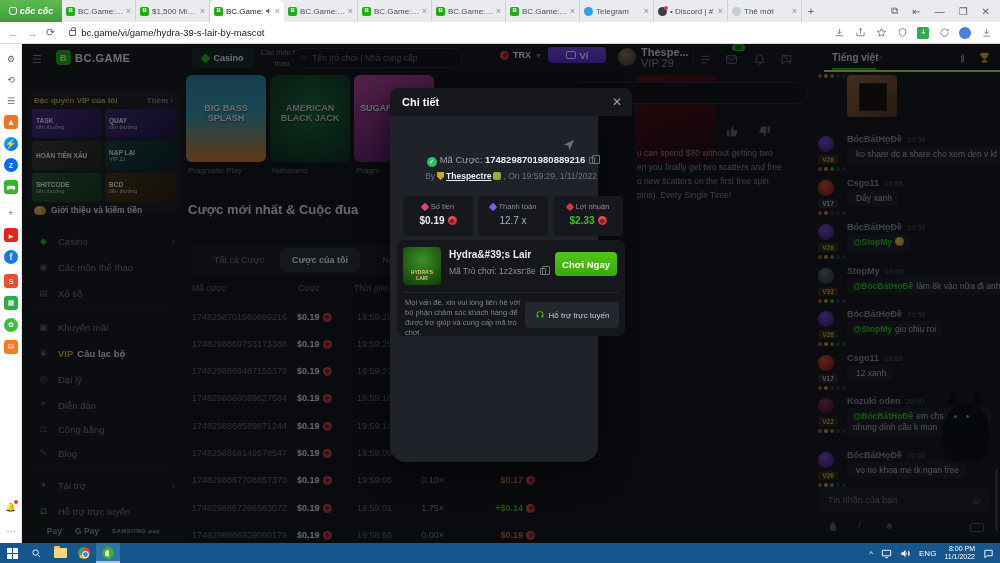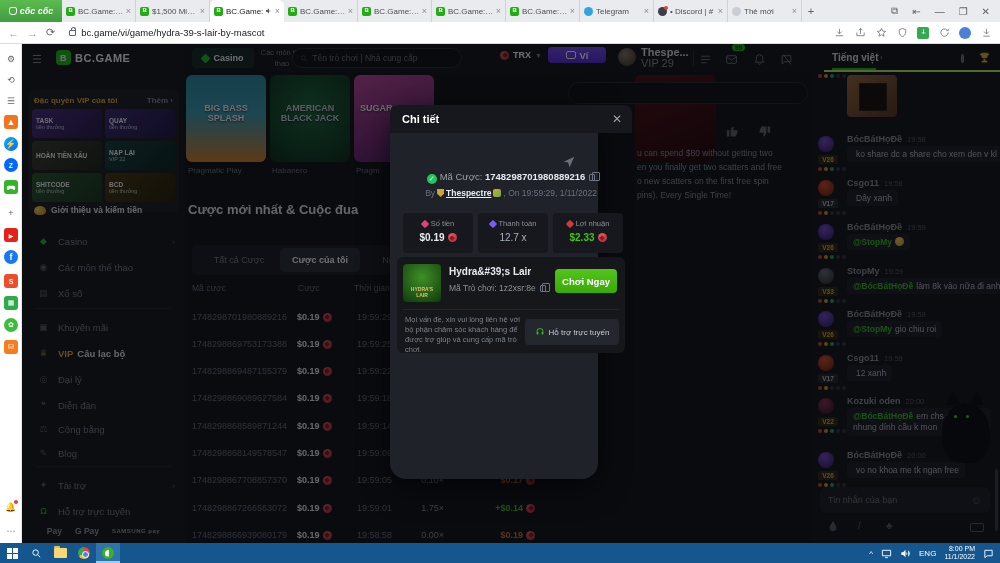--- a/index.html
+++ b/index.html
@@ -143,21 +143,21 @@
   #cat .e1{left:16px}.e2{left:40px}
   #cat .eye{position:absolute;top:30px;width:3px;height:3px;border-radius:50%;background:#57d14a}
   #chat-in{position:absolute;left:8px;top:443px;width:170px;height:26px;background:#1d2127;border-radius:6px;display:flex;align-items:center;padding:0 8px}
   #chat-in input{flex:1;background:none;border:none;outline:none;font-size:9px;color:#8c939b}
   #chat-in .sm{color:#5c636b;font-size:11px}
   .fic{position:absolute;top:476px;color:#5c636b;font-size:10px}
   .fic svg{width:10px;height:12px;fill:#5c636b}
   #kbd{position:absolute;left:158px;top:479px;width:14px;height:9px;border:1.3px solid #5c636b;border-radius:2px}
   #cscroll{position:absolute;left:183px;top:425px;width:3px;height:62px;background:#3a3f45;border-radius:2px}
   
-  #modal{position:absolute;left:390px;top:105px;width:208px;height:374px;background:#1f2228;border-radius:16px;z-index:10;box-shadow:0 8px 30px rgba(0,0,0,.6)}
+  #modal{position:absolute;left:390px;top:88px;width:208px;height:374px;background:#1f2228;border-radius:16px;z-index:10;box-shadow:0 8px 30px rgba(0,0,0,.6)}
   #m-h{position:absolute;left:0;top:0;width:242px;height:28px;background:#16181d;border-radius:8px 8px 0 0}
   #m-h .t{position:absolute;left:12px;top:8px;font-size:11px;font-weight:bold;color:#fff}
   #m-h .x{position:absolute;right:10px;top:7px;color:#9aa0a8;font-size:12px}
   #m-share{position:absolute;right:22px;top:50px;width:14px;height:14px}
   #m-share svg{width:14px;height:14px;fill:#677079}
   #m-l1{position:absolute;left:0;top:66px;width:242px;text-align:center;font-size:9.5px;color:#9aa0a8}
   #m-l1 b{color:#e7ebf0}
   .ck{display:inline-block;width:10px;height:10px;border-radius:50%;background:#22c55e;color:#fff;font-size:7px;line-height:10px;text-align:center;margin-right:3px;vertical-align:-1px}
   .cp{display:inline-block;width:6px;height:7px;border:1px solid #6b7280;border-radius:1px;position:relative;margin-left:4px;vertical-align:-1px}
   .cp::after{content:"";position:absolute;left:1.5px;top:-3.5px;width:6px;height:7px;border:1px solid #6b7280;border-radius:1px}

